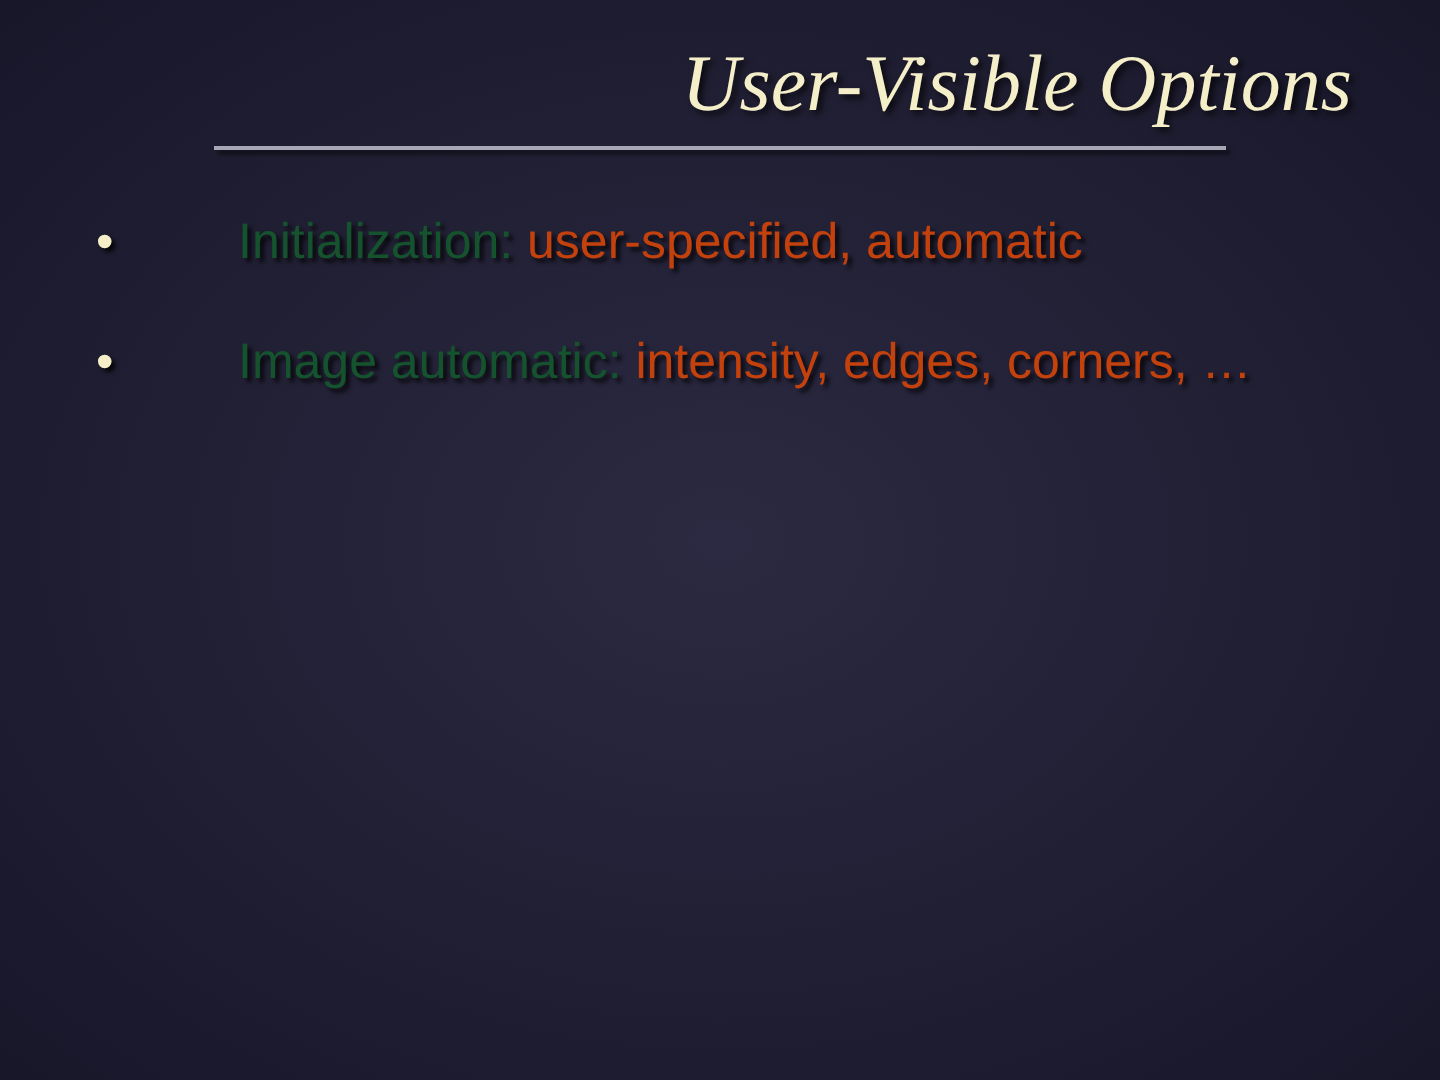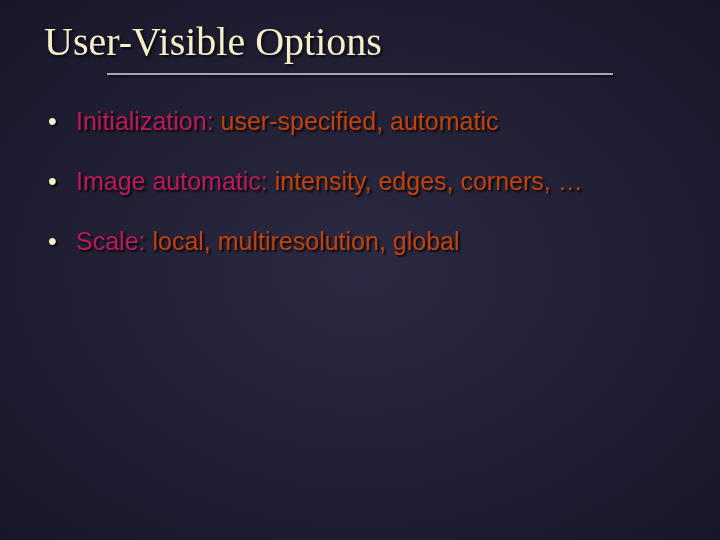--- a/index.html
+++ b/index.html
@@ -16,24 +16,25 @@
   .slide {
     width: 720px;
     height: 540px;
     box-sizing: border-box;
     padding: 18px 44px 24px 44px;
   }
   .title {
     font-family: "Times New Roman", Times, serif;
     font-size: 40px;
     color: #f4eec9;
-    text-align: left;
+    text-align: right;
     margin: 0 0 6px 0;
     font-weight: 400;
     text-shadow: 2px 2px 3px rgba(0,0,0,0.7);
+    font-style: italic;
   }
   .divider {
     height: 2px;
     background: #a7a6b4;
     width: 80%;
     margin: 8px auto 30px auto;
     box-shadow: 2px 2px 2px rgba(0,0,0,0.6);
   }
   ul.bullets {
     list-style: none;
@@ -51,36 +52,34 @@
   }
   ul.bullets li::before {
     content: "•";
     position: absolute;
     left: 4px;
     top: 0;
     color: #f4eec9;
     font-size: 25px;
   }
   .label {
-    color: #be185d;
+    color: #14532d;
+    margin-left: 43px;
   }
   .detail {
     color: #c2410c;
   }
 </style>
 </head>
 <body>
 
 <div class="slide">
   <h1 class="title">User-Visible Options</h1>
   <div class="divider"></div>
   <ul class="bullets">
     <li>
       <span class="label">Initialization:</span><span class="detail"> user-specified, automatic</span>
     </li>
     <li>
       <span class="label">Image automatic:</span><span class="detail"> intensity, edges, corners, …</span>
     </li>
-    <li>
-      <span class="label">Scale:</span><span class="detail"> local, multiresolution, global</span>
-    </li>
   </ul>
 </div>
 
 </body></html>

